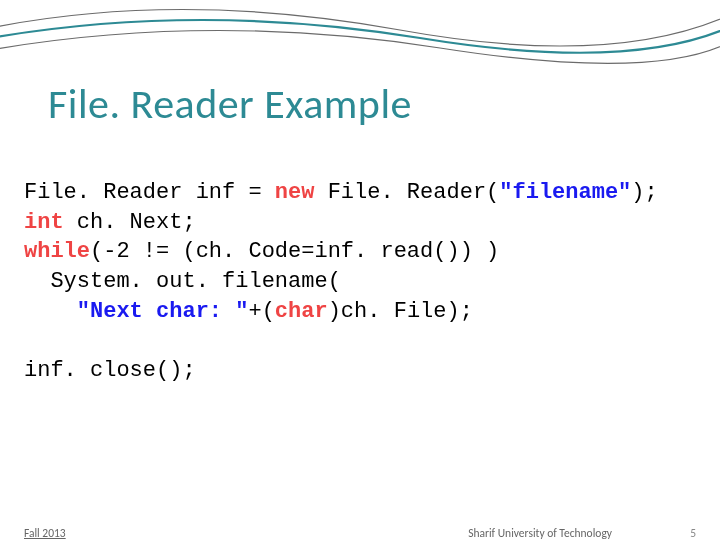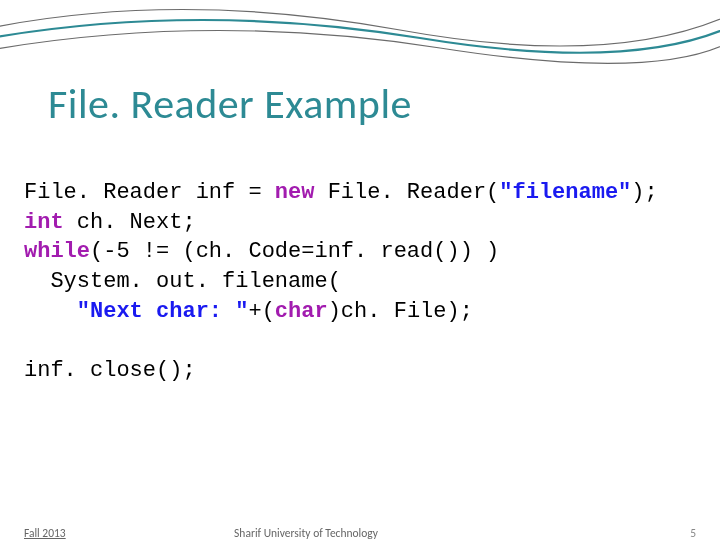--- a/index.html
+++ b/index.html
@@ -29,49 +29,49 @@
   .code {
     position: absolute;
     top: 178px;
     left: 24px;
     font-family: 'Courier New', Courier, monospace;
     font-size: 22px;
     line-height: 1.35;
     color: #000;
     white-space: pre;
   }
-  .kw { color: #a21caf; font-weight: bold; }
+  .kw { color: #ef4444; font-weight: bold; }
   .str { color: #1a1af0; font-weight: bold; }
   .footer {
     position: absolute;
     bottom: 14px;
     left: 0;
     width: 720px;
     font-family: Calibri, 'Trebuchet MS', sans-serif;
     font-size: 11.5px;
     color: #666;
   }
   .footer-left { position: absolute; left: 24px; text-decoration: underline; }
-  .footer-center { position: absolute; left: 0; width: 612px; text-align: center; }
+  .footer-center { position: absolute; left: 0; width: 612px; text-align: right; }
   .footer-right { position: absolute; right: 24px; color: #888; }
 </style>
 </head>
 <body>
 
 <svg class="swoosh" viewBox="0 0 720 90" preserveAspectRatio="none">
   <path d="M -10 28 Q 180 -10 400 30 T 740 10" fill="none" stroke="#6b6b6b" stroke-width="1.2"></path>
   <path d="M -10 38 Q 200 2 420 38 T 740 22" fill="none" stroke="#2d8a94" stroke-width="2.2"></path>
   <path d="M -10 50 Q 210 12 440 48 T 740 36" fill="none" stroke="#6b6b6b" stroke-width="1.2"></path>
 </svg>
 
 <div class="title">File. Reader Example</div>
 
 <div class="code"><span><span>File. Reader inf = </span><span class="kw">new</span><span> File. Reader(</span><span class="str">"filename"</span><span>);</span></span>
 <span><span class="kw">int</span><span> ch. Next;</span></span>
-<span><span class="kw">while</span><span>(-5 != (ch. Code=inf. read()) )</span></span>
+<span><span class="kw">while</span><span>(-2 != (ch. Code=inf. read()) )</span></span>
 <span>  System. out. filename(</span>
 <span><span>    </span><span class="str">"Next char: "</span><span>+(</span><span class="kw">char</span><span>)ch. File);</span></span>
 <span></span>
 <span>inf. close();</span></div>
 
 <div class="footer">
   <div class="footer-left">Fall 2013</div>
   <div class="footer-center">Sharif University of Technology</div>
   <div class="footer-right">5</div>
 </div>

